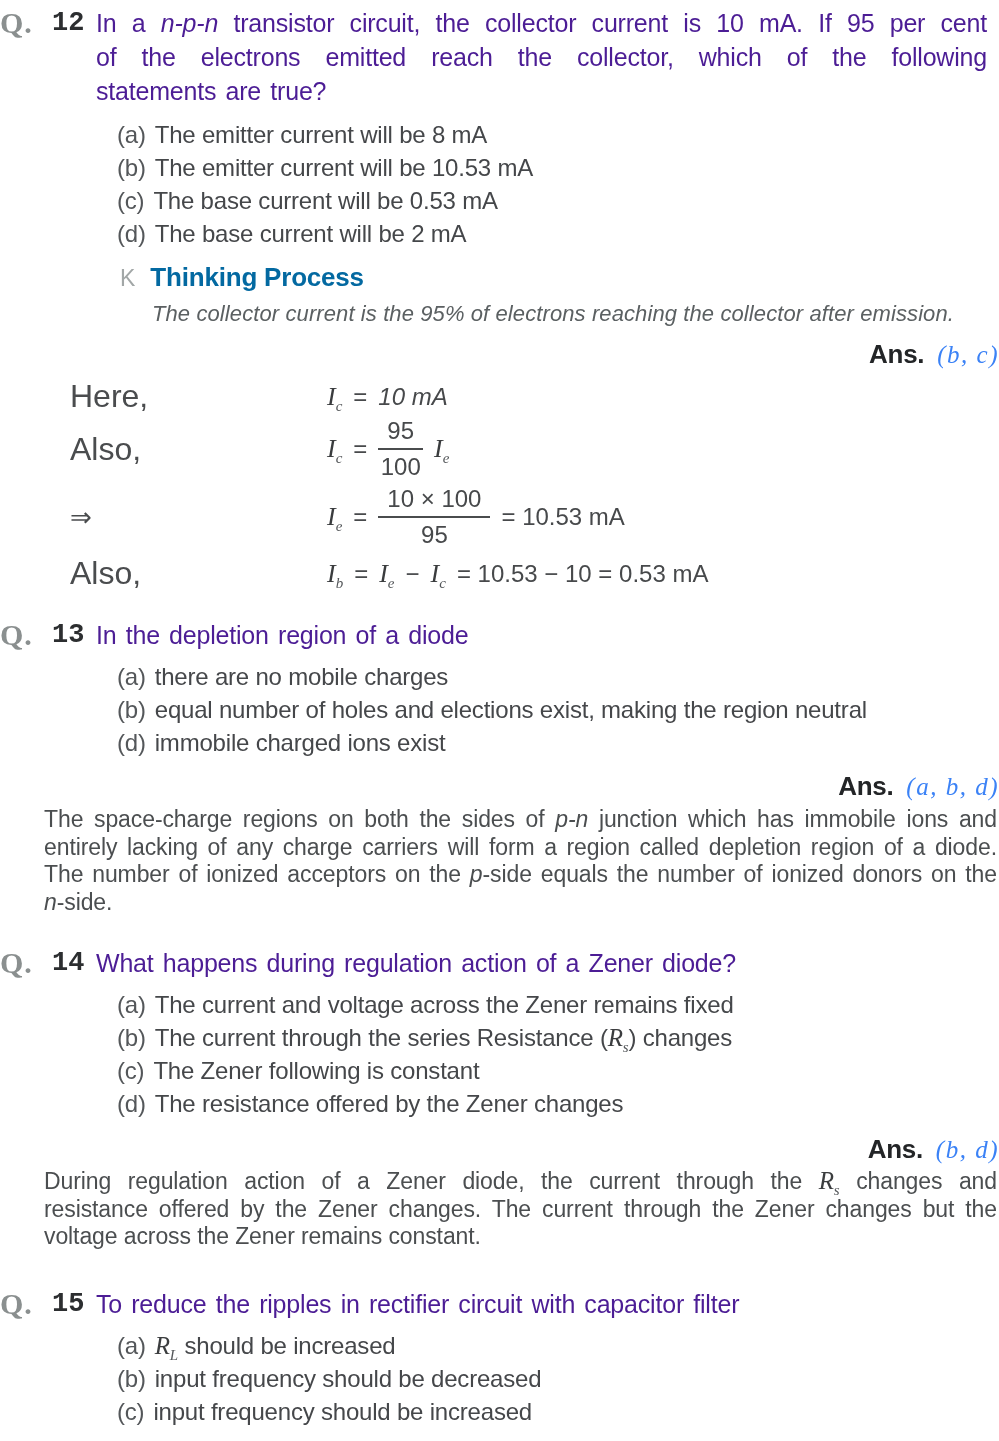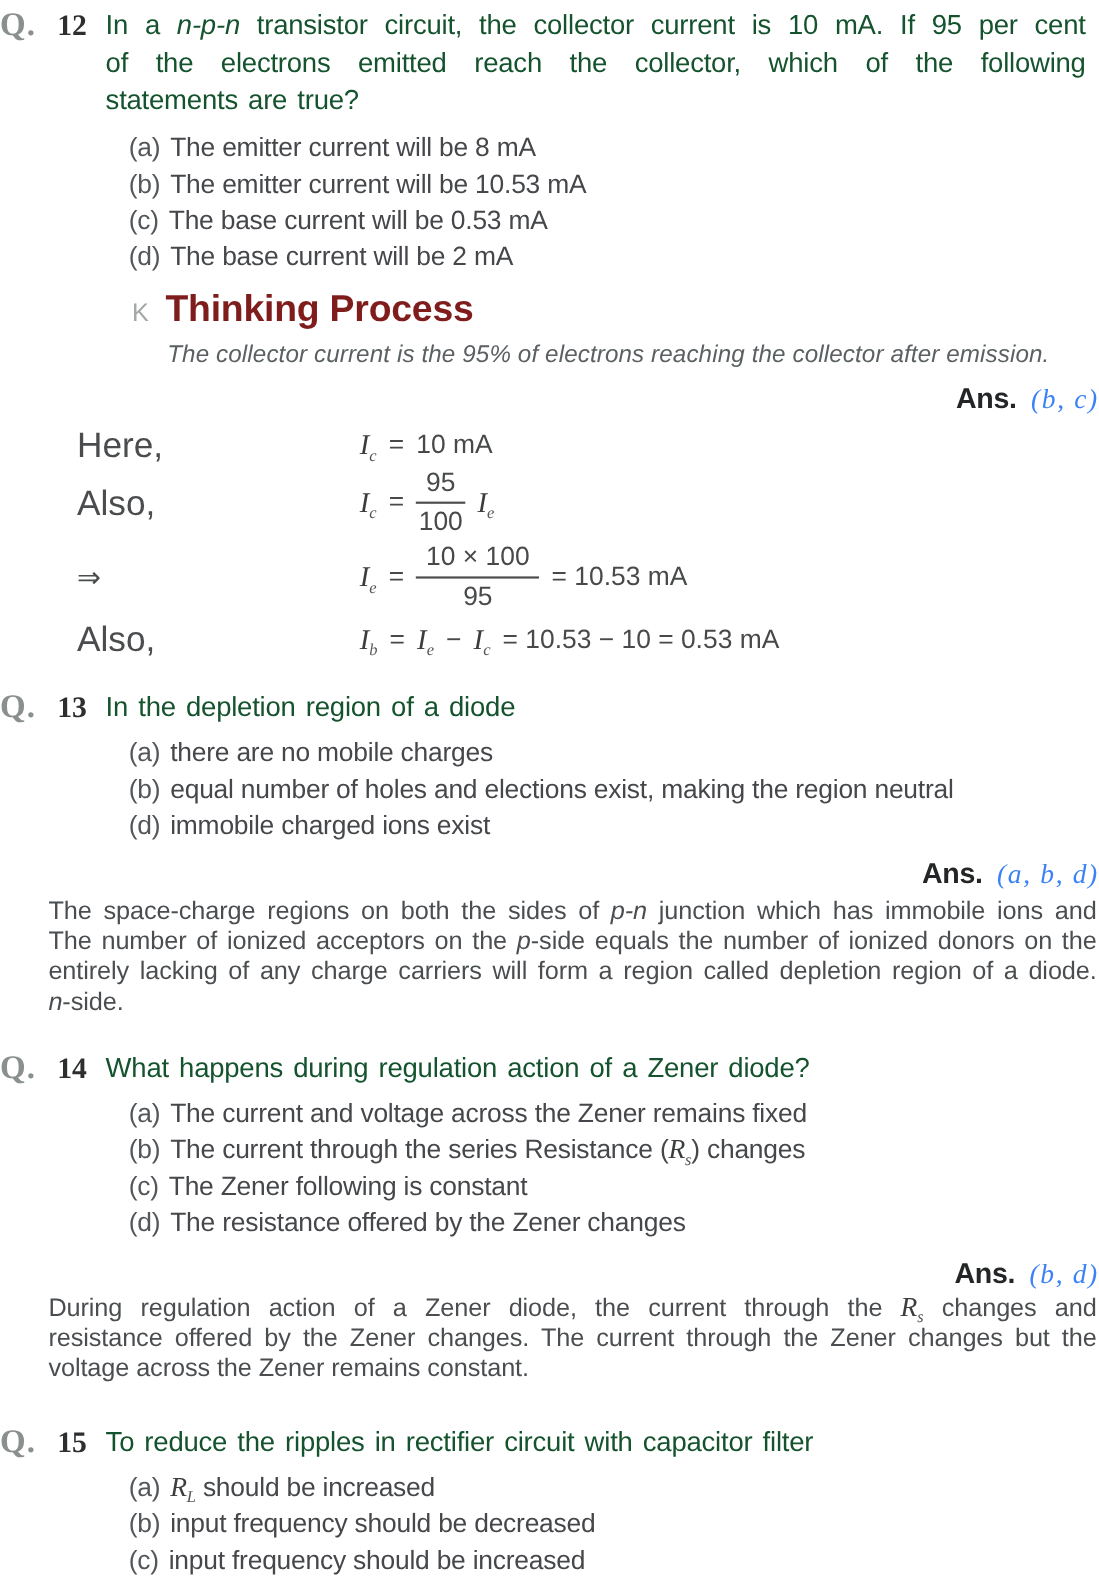--- a/index.html
+++ b/index.html
@@ -9,40 +9,40 @@
     -webkit-font-smoothing:antialiased;
   }
   .page{width:999px;height:1441px;position:relative;}
   
   .qrow{display:flex;align-items:flex-start;}
   .qmark{
     flex:0 0 52px;font-family:"Liberation Serif",serif;font-weight:700;
     font-size:30px;line-height:34px;color:#8a8f8f;letter-spacing:1px;
   }
   .qnum{
-    flex:0 0 44px;font-family:Liberation Serif, serif;font-weight:700;
+    flex:0 0 44px;font-family:Liberation Mono, monospace;font-weight:700;
     font-size:27px;line-height:34px;color:#2c2e30;
   }
   .qhead{
-    flex:1;font-size:25px;line-height:34px;color:#14532d;
+    flex:1;font-size:25px;line-height:34px;color:#4c1d95;
     letter-spacing:-0.2px;word-spacing:2.5px;padding-right:12px;
   }
   .jline{min-height:34px;}
   .just{text-align:justify;text-align-last:justify;}
   .it{font-style:italic;}
   
   .opts{margin-left:117px;margin-right:6px;}
   .opt{font-size:24px;line-height:33px;color:#45474a;letter-spacing:-0.2px;}
   .otag{margin-right:9px;color:#54575a;}
   .rvar{font-family:"Liberation Serif",serif;font-style:italic;font-size:25px;color:#3b3d3f;}
   sub.rsub{font-family:"Liberation Serif",serif;font-style:italic;font-size:15px;color:#54575a;line-height:0;}
   
   .think-head{margin-left:120px;margin-top:12px;display:flex;align-items:baseline;}
   .think-icon{color:#a2a7a7;font-size:23px;margin-right:15px;font-weight:400;}
-  .think-title{font-weight:700;font-size:34px;color:#7f1d1d;letter-spacing:-0.2px;}
+  .think-title{font-weight:700;font-size:26px;color:#0369a1;letter-spacing:-0.2px;}
   .think-note{
     margin-left:152px;margin-top:8px;font-style:italic;font-size:22px;
     line-height:26px;color:#5b6062;letter-spacing:0.1px;
   }
   
   .ansrow{display:flex;align-items:baseline;justify-content:flex-end;}
   .anslabel{font-weight:700;font-size:26px;color:#232527;letter-spacing:-0.3px;}
   .ansletters{
     margin-left:13px;font-family:"Liberation Serif",serif;font-style:italic;
     font-size:25px;color:#3b82f6;letter-spacing:1.5px;
@@ -54,21 +54,21 @@
   .arrow{font-size:26px;}
   .weq{display:flex;align-items:center;}
   .wv{white-space:nowrap;}
   .wvi{font-family:"Liberation Serif",serif;font-style:italic;font-size:26px;color:#3a3c3e;}
   .wv sub{font-family:"Liberation Serif",serif;font-style:italic;font-size:15px;color:#54575a;line-height:0;}
   .weqs{margin:0 11px;}
   .frac{text-align:center;font-size:24px;color:#47494b;}
   .frac .num{display:block;border-bottom:2px solid #4a4c4e;padding:0 9px 3px;}
   .frac .den{display:block;padding-top:3px;}
   .wtail{margin-left:11px;white-space:pre;}
-  .wtext{white-space:pre;}
+  .wtext{white-space:pre;font-style:italic;}
   
   .expl{margin-left:44px;margin-right:2px;font-size:23px;line-height:27.5px;color:#4b4e50;letter-spacing:-0.1px;}
   .expl .jline{min-height:27.5px;}
   
   .m-q12{margin-top:6px;}
   .m-q12opts{margin-top:10px;}
   .m-ans1{margin-top:12px;}
   .m-w1{margin-top:8px;}
   .m-w2{margin-top:2px;}
   .m-w3{margin-top:4px;}
@@ -181,22 +181,22 @@
     <div class="opt"><span class="otag">(d)</span><span>immobile charged ions exist</span></div>
   </div>
 
   <div class="ansrow m-ans2">
     <span class="anslabel">Ans.</span>
     <span class="ansletters">(a, b, d)</span>
   </div>
 
   <div class="expl m-expl2">
     <div class="jline just"><span>The space-charge regions on both the sides of </span><span class="it">p-n</span><span> junction which has immobile ions and</span></div>
+    <div class="jline just">entirely lacking of any charge carriers will form a region called depletion region of a diode.</div>
     <div class="jline just"><span>The number of ionized acceptors on the </span><span class="it">p</span><span>-side equals the number of ionized donors on the</span></div>
-    <div class="jline just">entirely lacking of any charge carriers will form a region called depletion region of a diode.</div>
     <div class="jline"><span class="it">n</span><span>-side.</span></div>
   </div>
 
   <div class="qrow m-q14">
     <span class="qmark">Q.</span>
     <span class="qnum">14</span>
     <div class="qhead">
       <div class="jline">What happens during regulation action of a Zener diode?</div>
     </div>
   </div>

